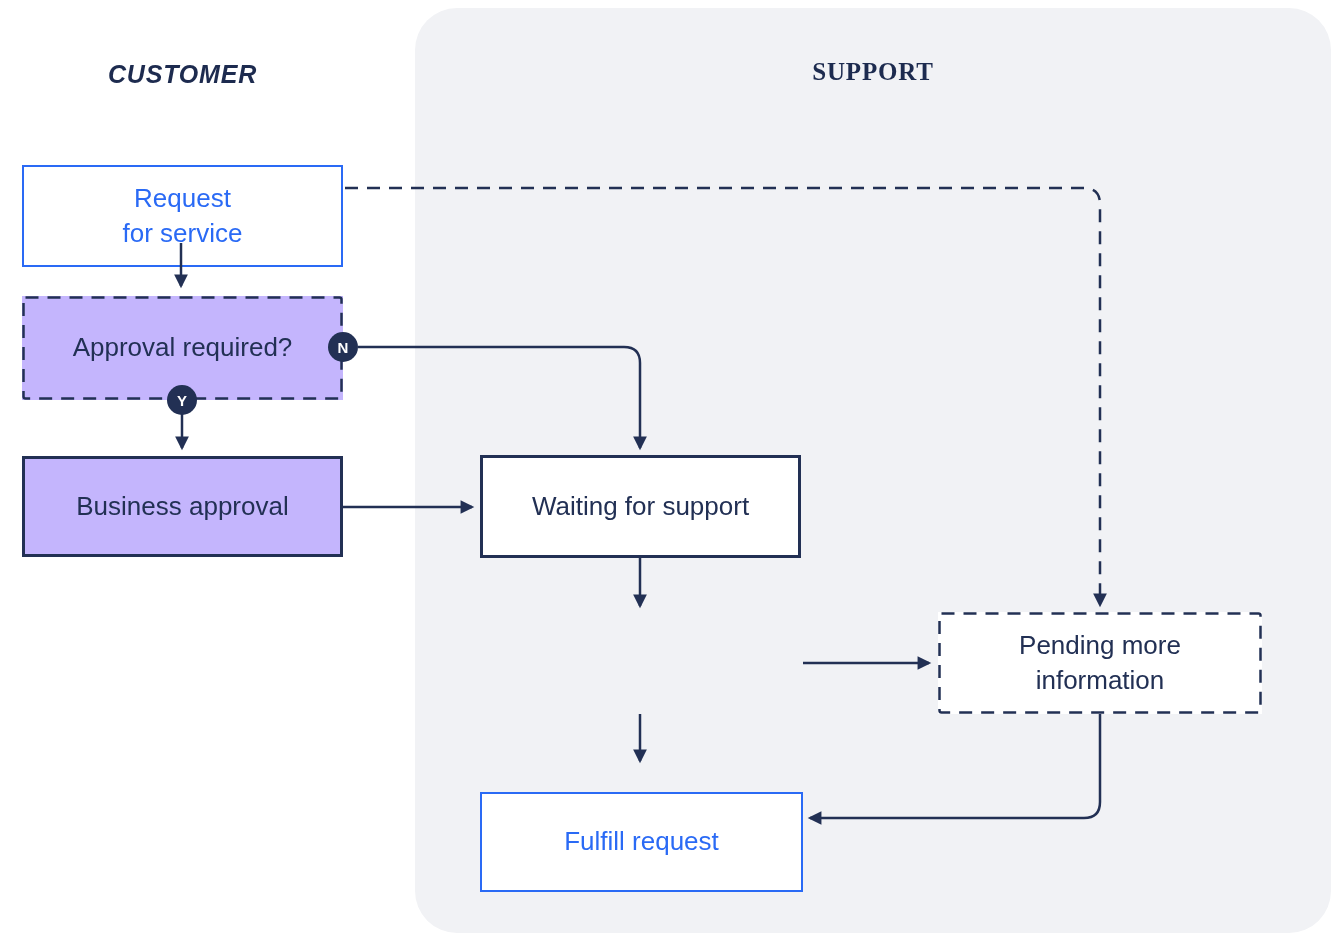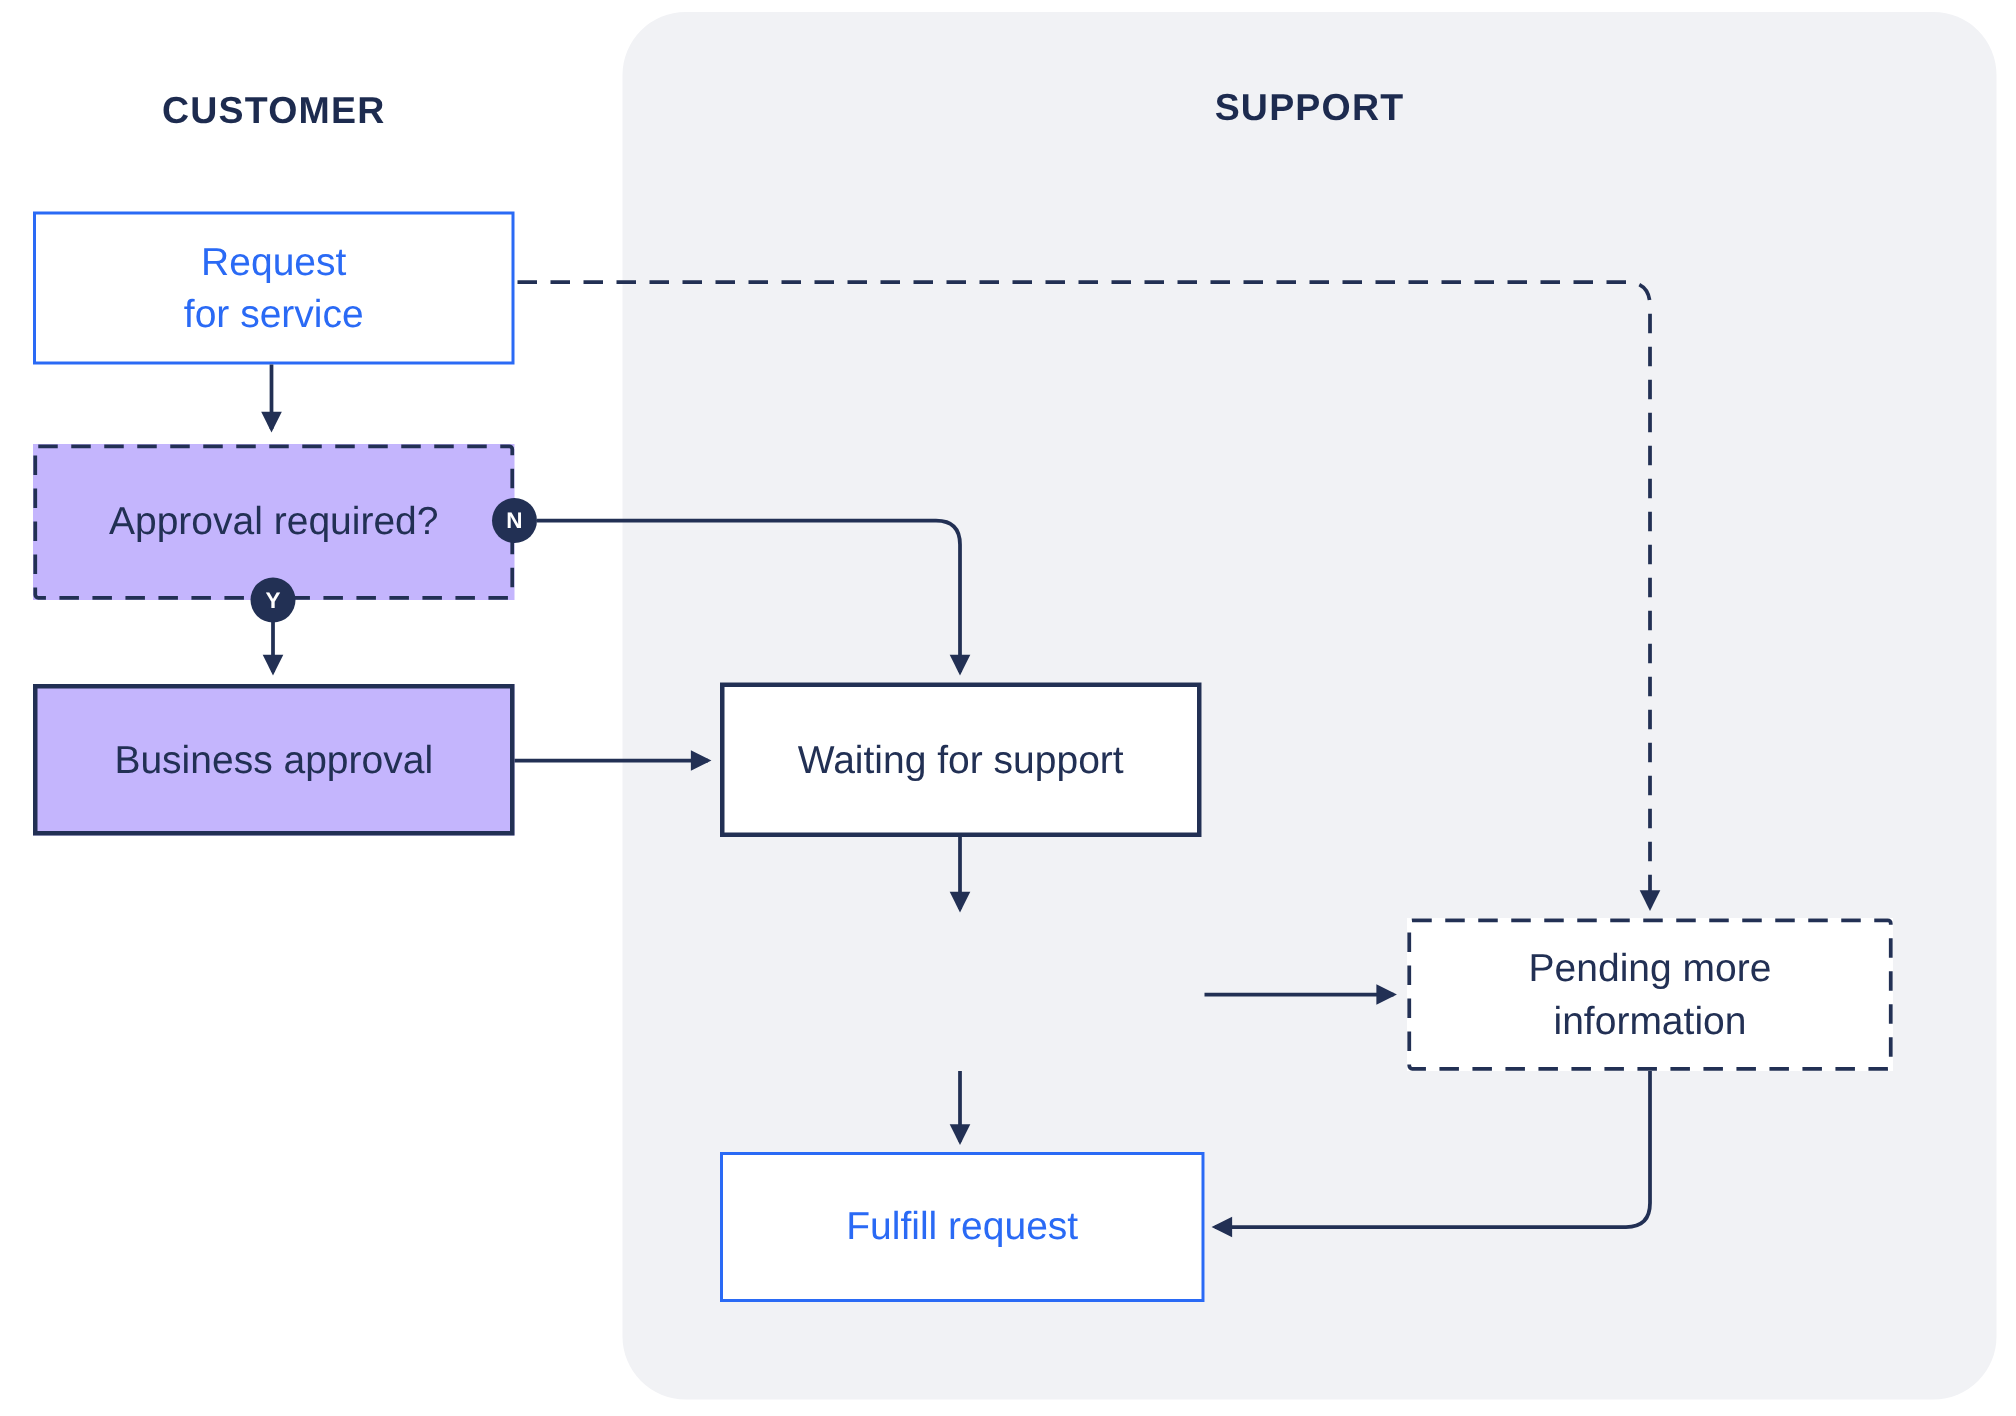--- a/index.html
+++ b/index.html
@@ -21,38 +21,38 @@
   }
   .lane-header {
     position: absolute;
     z-index: 1;
     text-align: center;
     font-size: 25px;
     font-weight: 700;
     letter-spacing: 0.8px;
     color: #1d2b4f;
   }
-  .hdr-customer { left: 22px;  top: 60px; width: 321px; }
-  .hdr-support  { left: 415px; top: 58px; width: 916px; }
+  .hdr-customer { left: 22px;  top: 60px; width: 321px; font-style: italic; }
+  .hdr-support  { left: 415px; top: 58px; width: 916px; font-family: Liberation Serif, serif; }
   .node {
     position: absolute;
     z-index: 1;
     display: flex;
     align-items: center;
     justify-content: center;
     text-align: center;
     font-size: 26px;
     font-weight: 500;
     line-height: 1.35;
     color: #223054;
     white-space: pre-line;
     box-sizing: border-box;
     background: #ffffff;
   }
-  .node-blue   { border: 2.5px solid #2a6af5; color: #2a6af5; }
+  .node-blue   { border: 2.5px solid #2a6af5; color: #2a6af5; margin-top: 24px; }
   .node-solid  { border: 3px solid #223054; }
   .node-gray   { background: #c4b5fd; }
   .n-request  { left: 22px;  top: 141px; width: 321px; height: 102px; }
   .n-approval { left: 22px;  top: 296px; width: 321px; height: 104px; }
   .n-business { left: 22px;  top: 456px; width: 321px; height: 101px; }
   .n-waiting  { left: 480px; top: 455px; width: 321px; height: 103px; }
   .n-assign   { left: 480px; top: 613px; width: 323px; height: 101px; }
   .n-pending  { left: 938px; top: 612px; width: 324px; height: 102px; }
   .n-fulfill  { left: 480px; top: 768px; width: 323px; height: 100px; }
   .overlay {

